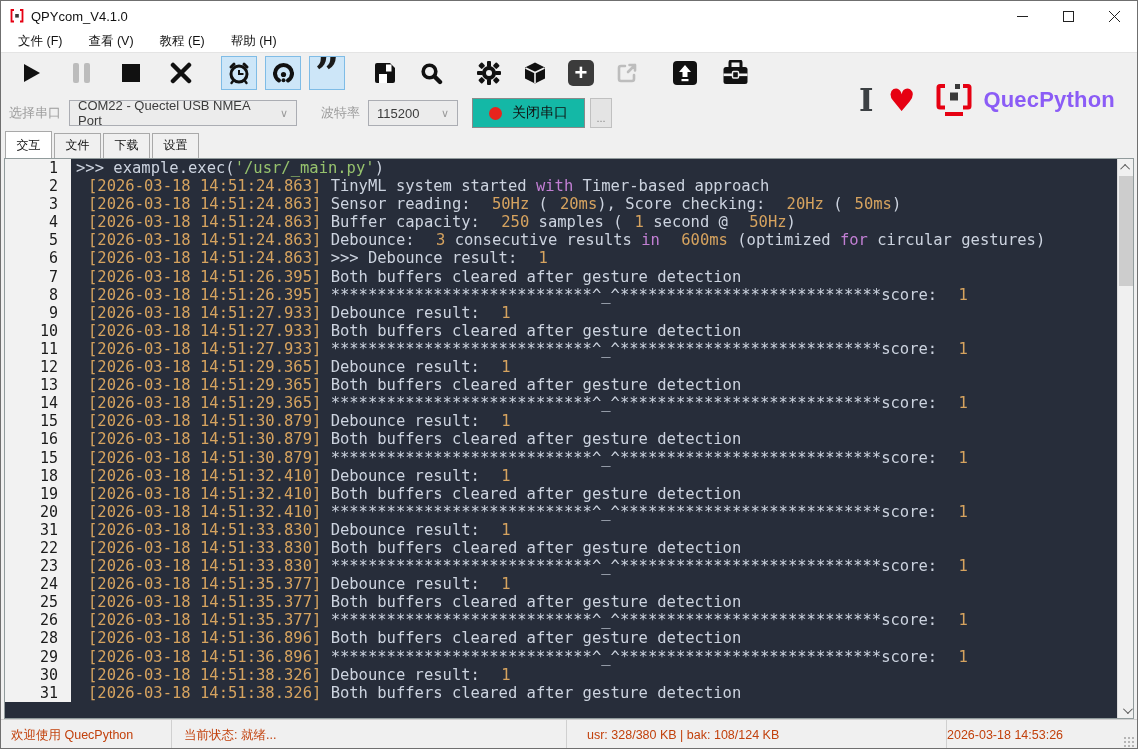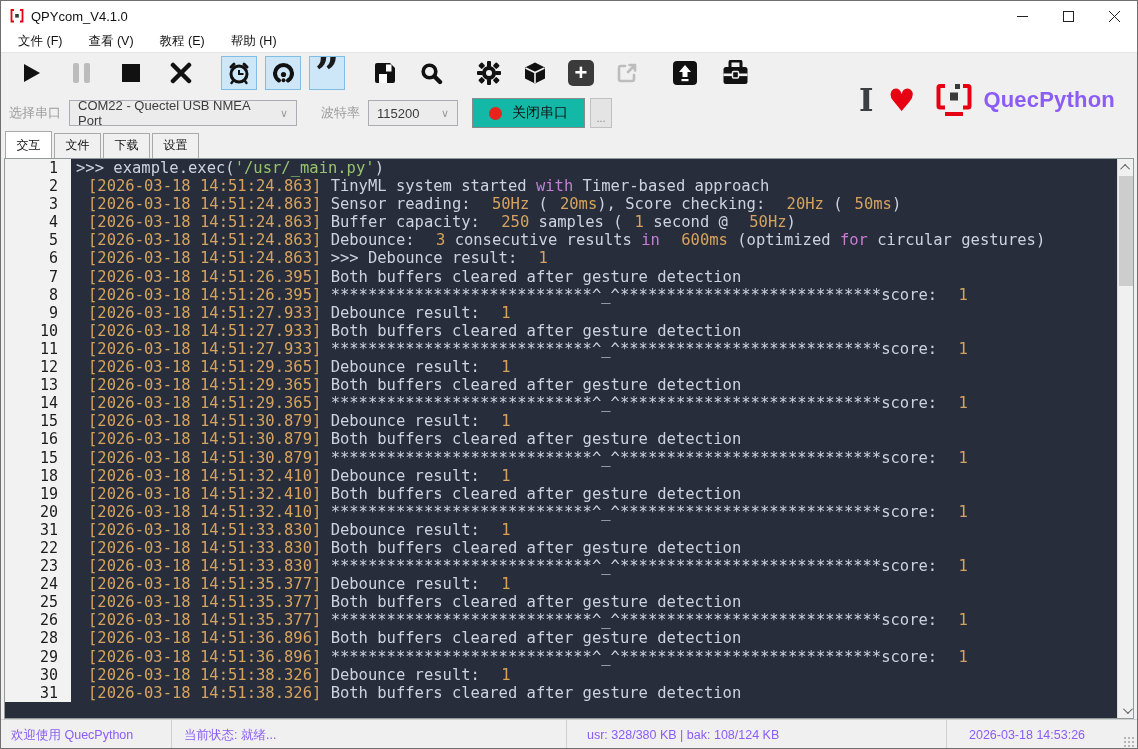--- a/index.html
+++ b/index.html
@@ -62,26 +62,26 @@
   .c-d { color:#ccd3df; } .c-o { color:#d6a35f;margin-left:12px; } .c-k { color:#c27fd4; } .c-s { color:#96c26d; }
   
   .vscroll { width:16px; flex:0 0 16px; background:#f0f0f0; position:relative; border-left:1px solid #dcdcdc; }
   .vs-arrow { position:absolute; left:0; width:16px; height:16px; display:flex; align-items:center; justify-content:center; }
   .vs-up { top:0; } .vs-down { bottom:0; }
   .chev-up, .chev-down { width:7px; height:7px; border-left:1.6px solid #5a5a5a; border-top:1.6px solid #5a5a5a; }
   .chev-up { transform: rotate(45deg) translateY(2px); }
   .chev-down { transform: rotate(225deg) translateY(2px); }
   .vs-thumb { position:absolute; left:1px; top:17px; width:14px; height:110px; background:#cdcdcd; }
   
-  .statusbar { height: 31px; background:#f0f0f0; border-top:1px solid #d0d0d0; display:flex; align-items:flex-start; font-size:12.5px; color:#8b5cf6; position:relative; }
+  .statusbar { height: 31px; background:#f0f0f0; border-top:1px solid #d0d0d0; display:flex; align-items:flex-start; font-size:12.5px; color:#c2410c; position:relative; }
   .sb-sec { height:100%; display:flex; align-items:center; }
   .sb-1 { width:170px; padding-left:10px; }
   .sb-2 { width:395px; padding-left:12px; border-left:1px solid #d0d0d0; }
   .sb-3 { width:380px; padding-left:20px; border-left:1px solid #d0d0d0; }
-  .sb-4 { flex:1; padding-left:22px; border-left:1px solid #d0d0d0; }
+  .sb-4 { flex:1; border-left:1px solid #d0d0d0; }
   .grip { position:absolute; right:2px; bottom:2px; width:12px; height:12px;
           background-image: radial-gradient(#b5b5b5 1px, transparent 1.2px);
           background-size: 4px 4px; }
 </style>
 </head>
 <body>
 
 <div class="window">
 
   <div class="titlebar">

